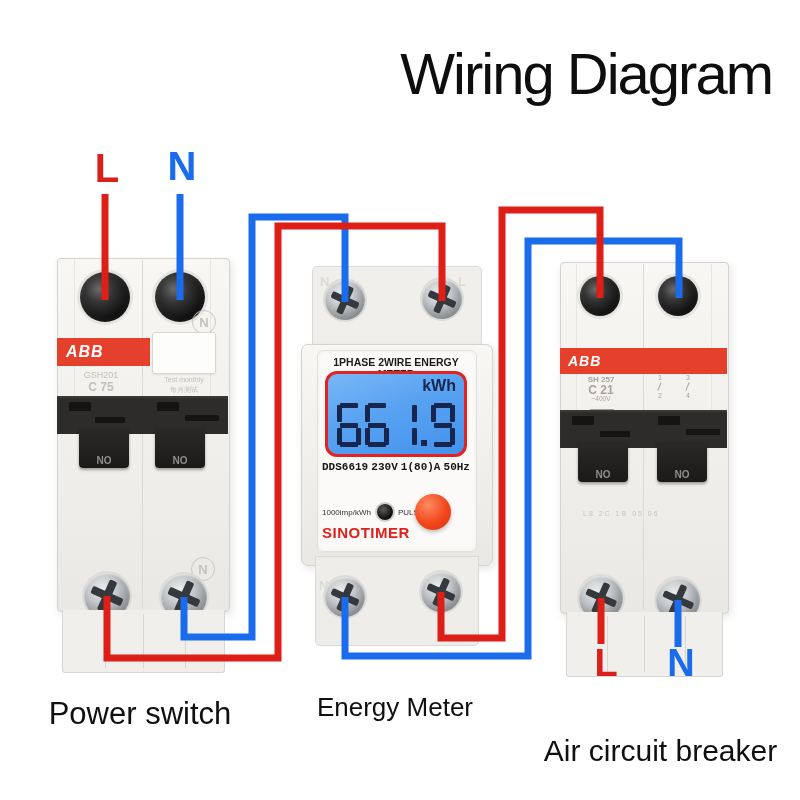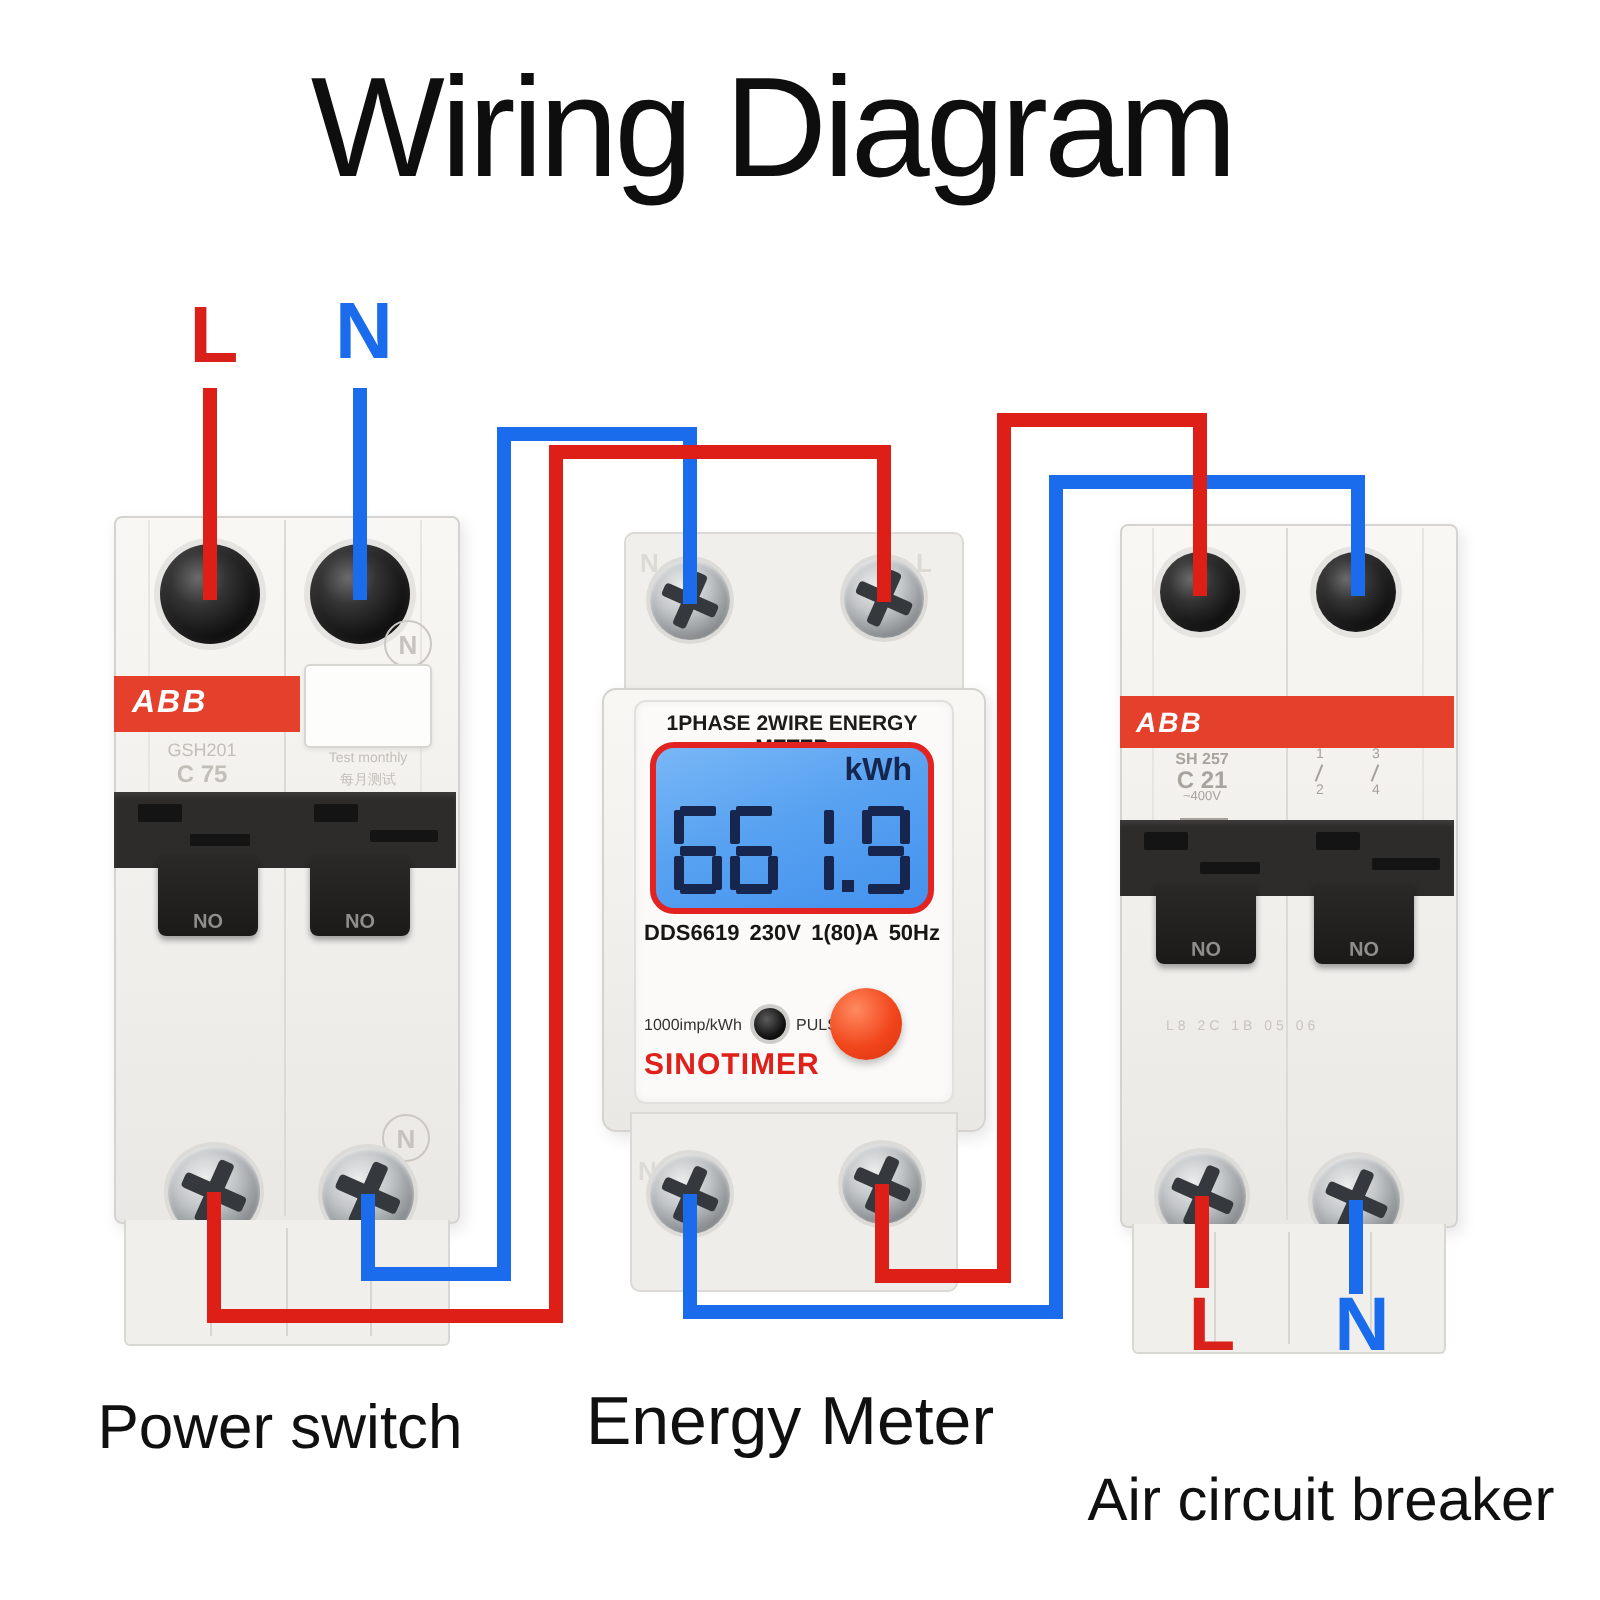--- a/index.html
+++ b/index.html
@@ -1,21 +1,21 @@
 <!DOCTYPE html>
 <html><head>
 <meta charset="utf-8">
 <style>
   html,body{margin:0;padding:0;background:#ffffff;}
   .canvas{position:relative;width:800px;height:800px;margin:0 auto;background:#ffffff;
           font-family:"Liberation Sans", sans-serif;overflow:hidden;}
   .abs{position:absolute;}
 
   
-  .title{left:0;top:24px;width:772px;text-align:center;font-size:71px;font-weight:400;
+  .title{left:0;top:40px;width:772px;text-align:right;font-size:58px;font-weight:400;
          letter-spacing:-2px;color:#0e0e0e;}
   .phase-label{width:40px;text-align:center;font-size:40px;font-weight:bold;line-height:1;}
   .red-text{color:#d9201a;}
   .blue-text{color:#1a6cec;}
 
   
   .device-body{background:linear-gradient(180deg,#f8f7f4 0%,#f1efec 55%,#eae8e4 100%);
                border:1px solid #d5d3cf;border-radius:4px;box-shadow:2px 3px 8px rgba(0,0,0,0.10);}
   .vline{width:1px;background:#dcdad5;}
   .vline-light{width:1px;background:#e8e6e2;}
@@ -191,21 +191,21 @@
             <div class="seg seg-a"></div>
             <div class="seg seg-b"></div>
             <div class="seg seg-c"></div>
             <div class="seg seg-f"></div>
             <div class="seg seg-g"></div>
             <div class="seg seg-d"></div>
           </div>
         </div>
     </div>
 
-    <div class="abs specs-row" style="left:22px;top:199px;width:148px;">
+    <div class="abs specs-row" style="left:22px;top:199px;width:148px;font-family:Liberation Mono, monospace;">
       <span>DDS6619</span>
       <span>230V</span>
       <span>1(80)A</span>
       <span>50Hz</span>
     </div>
 
 
     <div class="abs" style="left:22px;top:246px;font-size:8px;color:#333;">1000imp/kWh</div>
     <div class="abs led" style="left:77px;top:242px;width:16px;height:16px;"></div>
     <div class="abs" style="left:98px;top:246px;font-size:8px;color:#333;">PULSE</div>
@@ -283,15 +283,15 @@
       <polyline points="105,194 105,300" fill="none" stroke="#dd1f17" stroke-width="7"></polyline>
       <polyline points="107,596 107,658 278,658 278,226 442,226 442,301" fill="none" stroke="#dd1f17" stroke-width="7"></polyline>
       <polyline points="441,592 441,638 502,638 502,210 600,210 600,298" fill="none" stroke="#dd1f17" stroke-width="7"></polyline>
       <polyline points="601,598 601,644" fill="none" stroke="#dd1f17" stroke-width="7"></polyline>
     </svg>
 
   <div class="abs phase-label red-text" style="left:586px;top:644px;font-size:38px;">L</div>
   <div class="abs phase-label blue-text" style="left:661px;top:644px;font-size:38px;">N</div>
 
   <div class="abs caption" style="left:30px;top:696px;width:220px;font-size:31px;">Power switch</div>
-  <div class="abs caption" style="left:280px;top:692px;width:230px;font-size:34px;">Energy Meter</div>
+  <div class="abs caption" style="left:280px;top:692px;width:230px;font-size:26px;">Energy Meter</div>
   <div class="abs caption" style="left:533px;top:696px;width:255px;font-size:30px;margin-top:38px;">Air circuit breaker</div>
 </div>
 
 </body></html>

